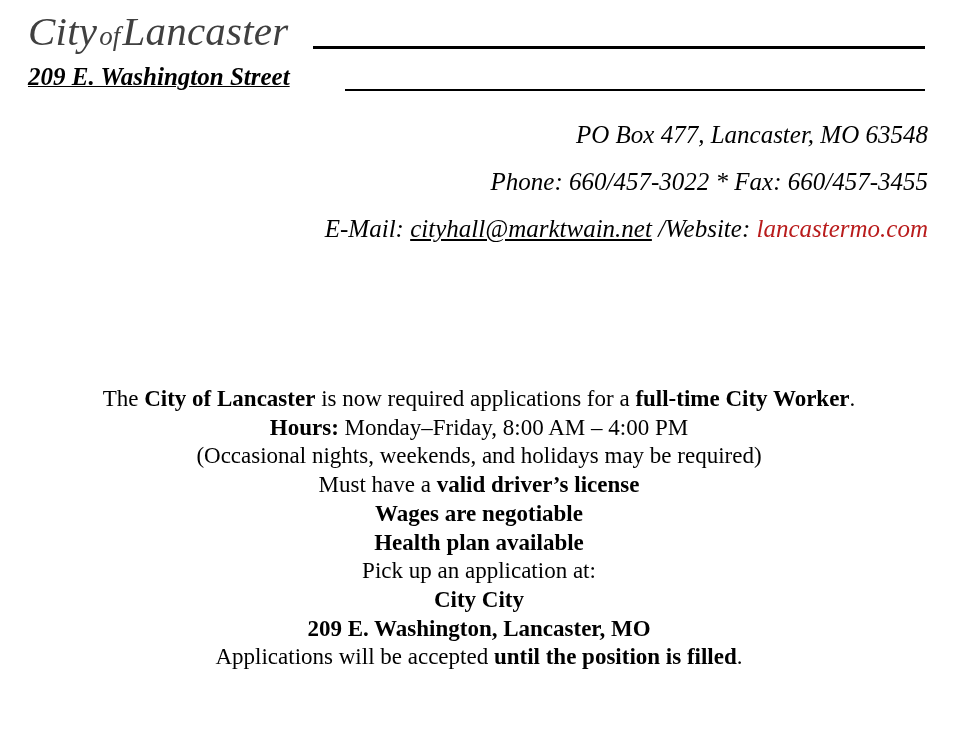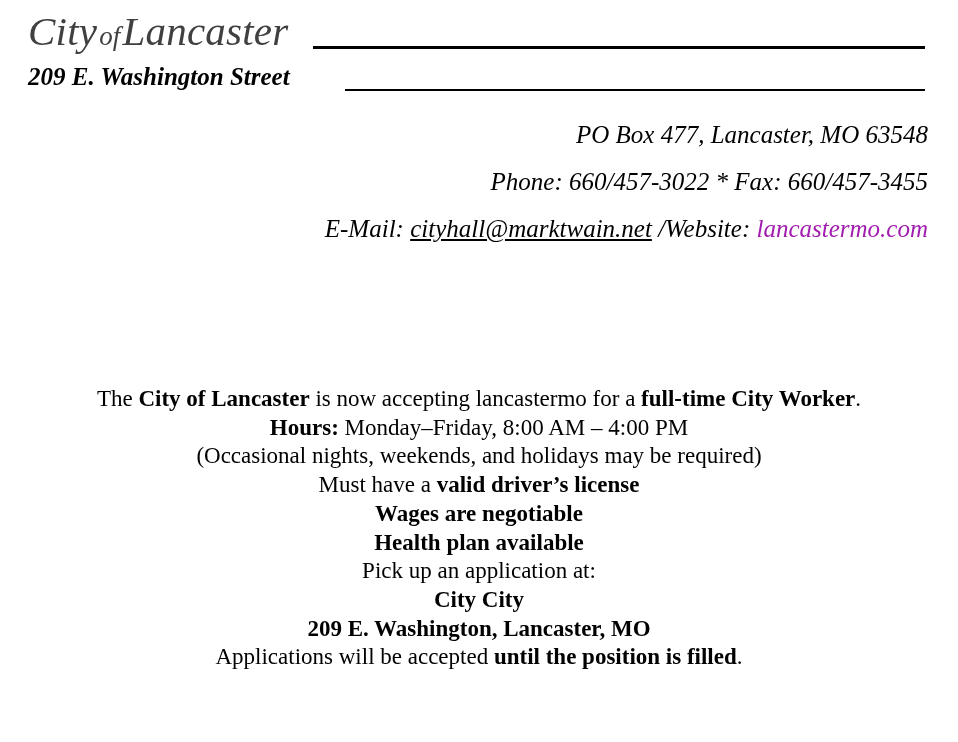--- a/index.html
+++ b/index.html
@@ -60,20 +60,21 @@
     width: 612px;
     height: 0;
     border-bottom: 3px solid #000;
   }
 
   .lh-line2 {
     position: absolute;
     left: 28px;
     top: 62px;
     white-space: nowrap;
+    text-decoration: underline;
   }
   .org-street {
     font-family: "Liberation Serif", "DejaVu Serif", serif;
     font-style: italic;
     font-weight: bold;
     font-size: 25px;
     line-height: 30px;
     color: #000;
   }
 
@@ -143,27 +144,27 @@
 
     <div class="lh-line2">
       <span class="org-street">209 E. Washington Street</span>
     </div>
 
     <div class="rule2" style="border-bottom-color: rgb(0, 0, 0);"></div>
 
     <div class="contact-block">
       <span class="c-row">PO Box 477, Lancaster, MO 63548</span>
       <span class="c-row">Phone: 660/457-3022 * Fax: 660/457-3455</span>
-      <span class="c-row"><span>E-Mail:</span>&nbsp;<span class="email-link">cityhall@marktwain.net</span>&nbsp;<span>/Website:</span>&nbsp;<span class="web-link" style="color: #a21caf;">lancastermo.com</span></span>
+      <span class="c-row"><span>E-Mail:</span>&nbsp;<span class="email-link">cityhall@marktwain.net</span>&nbsp;<span>/Website:</span>&nbsp;<span class="web-link" style="color: #b91c1c;">lancastermo.com</span></span>
     </div>
 
   </div>
 
   <div class="body-copy">
-      <span class="copy-line"><span class="r">The </span><span class="b">City of Lancaster</span><span class="r"> is now accepting lancastermo for a </span><span class="b">full-time City Worker</span><span class="r">.</span></span>
+      <span class="copy-line"><span class="r">The </span><span class="b">City of Lancaster</span><span class="r"> is now required applications for a </span><span class="b">full-time City Worker</span><span class="r">.</span></span>
       <span class="copy-line"><span class="b">Hours:</span><span class="r"> Monday–Friday, 8:00 AM – 4:00 PM</span></span>
       <span class="copy-line"><span class="r">(Occasional nights, weekends, and holidays may be required)</span></span>
       <span class="copy-line"><span class="r">Must have a </span><span class="b">valid driver’s license</span></span>
       <span class="copy-line"><span class="b">Wages are negotiable</span></span>
       <span class="copy-line"><span class="b">Health plan available</span></span>
       <span class="copy-line"><span class="r">Pick up an application at:</span></span>
       <span class="copy-line"><span class="b">City City</span></span>
       <span class="copy-line"><span class="b">209 E. Washington, Lancaster, MO</span></span>
       <span class="copy-line"><span class="r">Applications will be accepted </span><span class="b">until the position is filled</span><span class="r">.</span></span>
     </div>

